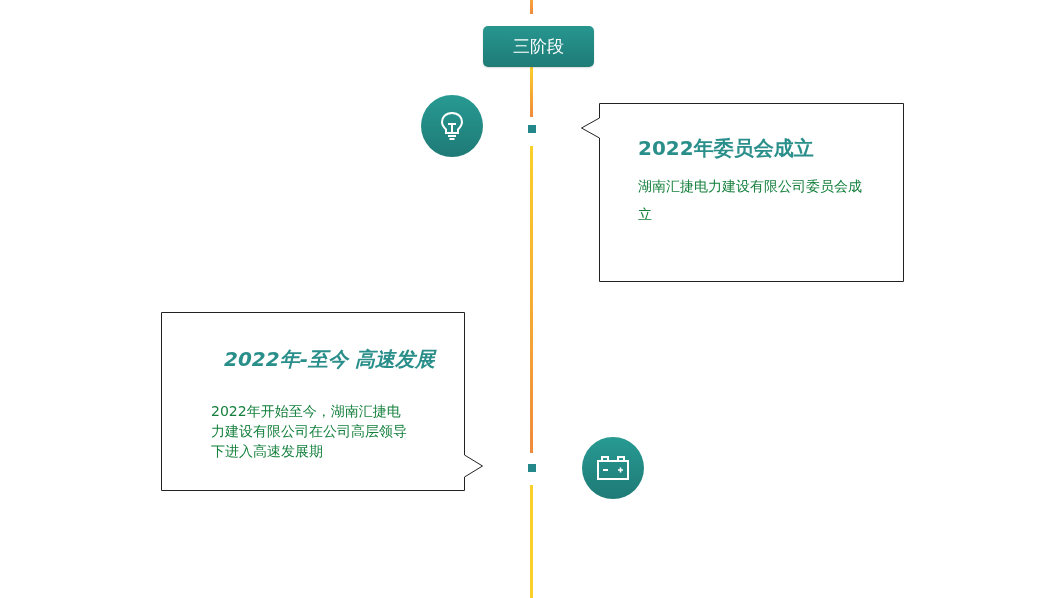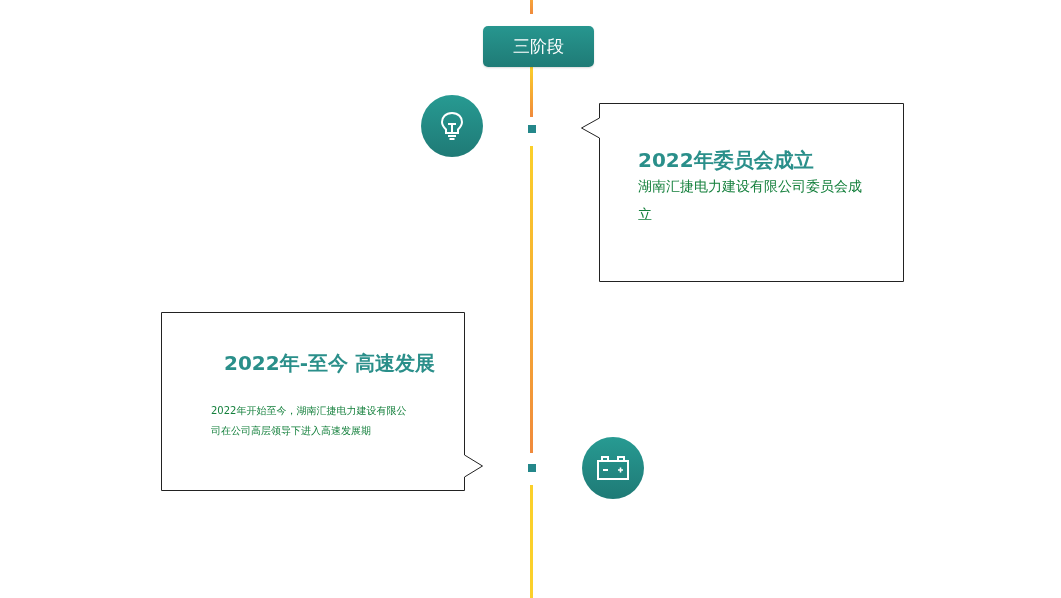--- a/index.html
+++ b/index.html
@@ -32,32 +32,31 @@
       display: flex; align-items: center; justify-content: center;
     }
     .c1 { left: 421px; top: 95px; }
     .c2 { left: 582px; top: 437px; }
 
     .callout { position: absolute; }
     .callout svg { position: absolute; left: 0; top: 0; }
     .title {
       position: absolute; color: #2a8f8a; font-weight: bold; font-size: 20px;
       white-space: nowrap;
-      margin-top: 12px;
     }
     .body {
       position: absolute; color: #15803d; font-size: 14px;
     }
     .co1 { left: 580px; top: 102px; width: 326px; height: 182px; }
     .co1 .title { left: 58px; top: 33px; }
     .co1 .body { left: 58px; top: 70px; width: 230px; line-height: 28px; }
 
     .co2 { left: 159px; top: 311px; width: 326px; height: 182px; }
-    .co2 .title { left: 65px; top: 27px; }
-    .co2 .body { left: 52px; top: 90px; width: 200px; line-height: 20px; font-size: 10px; }
+    .co2 .title { left: 65px; top: 35px; font-style: italic; }
+    .co2 .body { left: 52px; top: 90px; width: 200px; line-height: 20px; font-size: 14px; }
   </style>
 </head>
 <body>
 
 <div>
   <div class="seg seg-a"></div>
   <div class="seg seg-b"></div>
   <div class="seg seg-c"></div>
   <div class="seg seg-d"></div>
 </div>

